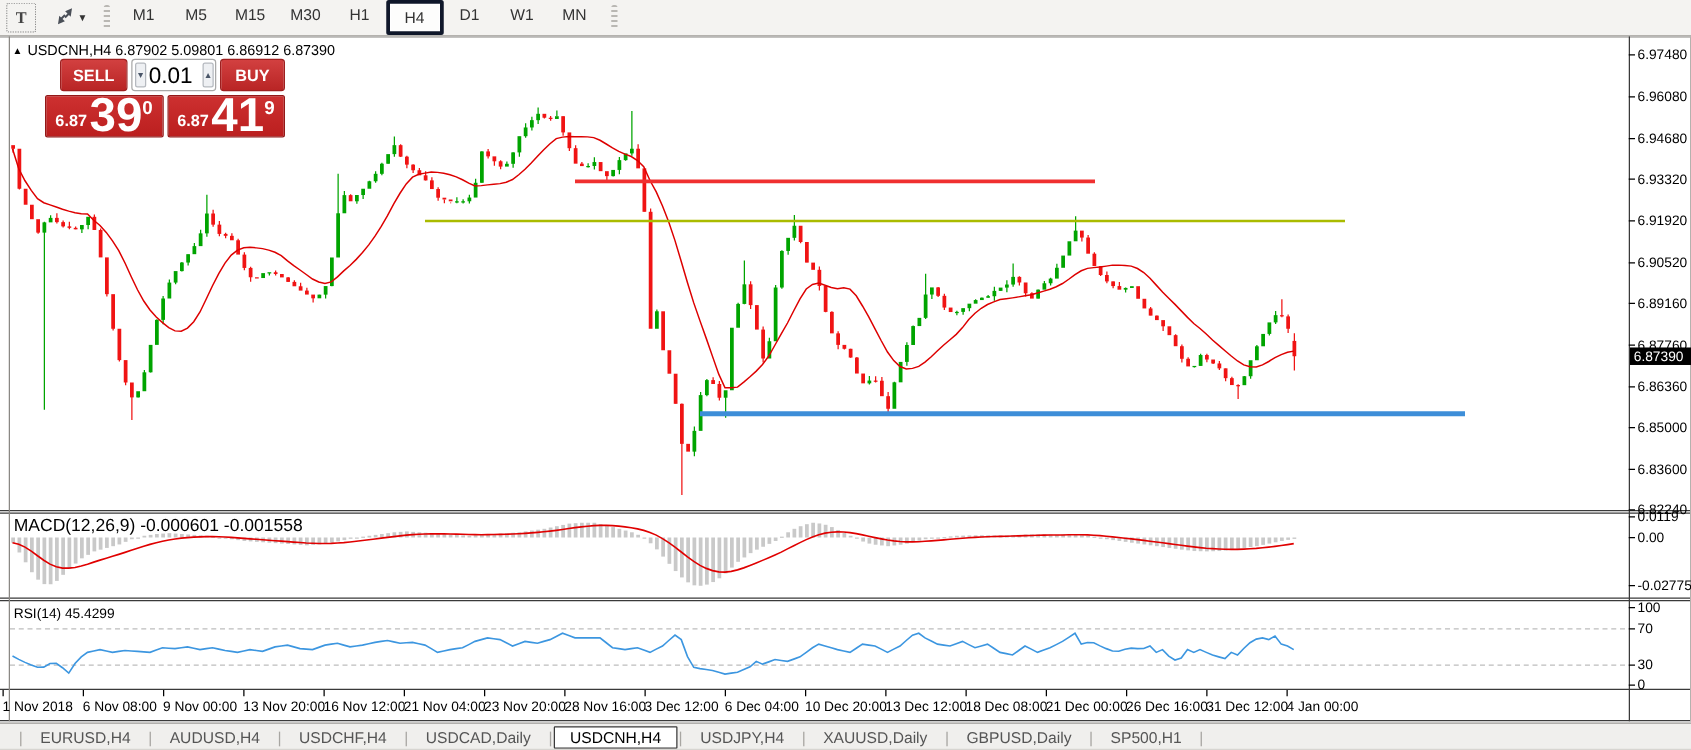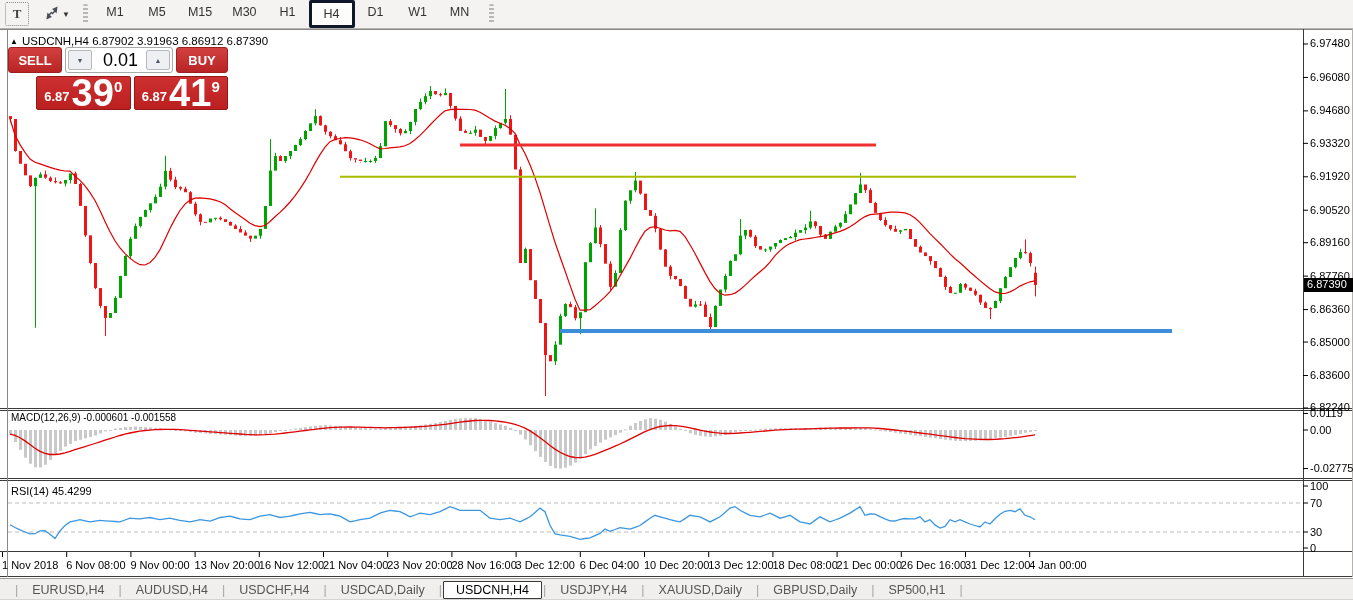--- a/index.html
+++ b/index.html
@@ -17,28 +17,28 @@
   .gripper{width:5px;height:20px;margin:0 6px 0 8px;
            background:repeating-linear-gradient(to bottom,#b9b7b3 0 2px,transparent 2px 4px);
            border-radius:2px;}
   .tf.active{background:#fdfdfc;border:3px solid #0f172a;box-shadow:inset 0 0 0 1px #fff;}
   
   #chart-stack{position:absolute;left:0;top:29px;}
   
   .ovl{position:absolute;color:#000;white-space:nowrap;}
   #chart-title{left:10px;top:35px;font-size:11.5px;}
   #chart-title .tri{font-size:8px;vertical-align:1px;margin-right:4px;}
-  #macd-label{left:11px;top:412px;font-size:10px;}
+  #macd-label{left:11px;top:412px;font-size:14px;}
   #rsi-label{left:11px;top:485px;font-size:11px;}
   
   #trade{position:absolute;left:8px;top:47px;width:220px;}
   #trade .row1{display:flex;align-items:stretch;height:26px;}
   .redbtn{background:linear-gradient(#d24040,#b92525);color:#fff;font-weight:bold;font-size:13px;
           display:flex;align-items:center;justify-content:center;border-radius:3px;border:1px solid #9e1f1f;}
-  #sell-btn{width:52px;}
+  #sell-btn{width:52px;margin-left:40px;}
   #buy-btn{width:50px;}
   #lot-box{flex:1;display:flex;align-items:stretch;background:#fff;border:1px solid #a9a9a9;
            border-radius:3px;margin:0 3px;overflow:hidden;}
   .spin{width:22px;display:flex;align-items:center;justify-content:center;background:#eef0f3;
         border:1px solid #b5b9bf;border-radius:2px;margin:2px;color:#4a5668;font-size:7px;}
   #lot-value{flex:1;display:flex;align-items:center;justify-content:flex-end;padding-right:6px;
              font-size:18px;color:#000;}
   #trade .row2{display:flex;margin-top:3px;height:34px;padding-left:28px;}
   .pricebox{background:linear-gradient(#cd3030,#bb1f1f);border:1px solid #931818;border-radius:2px;
             color:#fff;display:flex;align-items:flex-end;justify-content:center;padding-bottom:1px;}
@@ -820,21 +820,21 @@
         <line x1="901.3000000000001" y1="523" x2="901.3000000000001" y2="528" stroke="#000" stroke-width="1"></line>
         <text x="900.8000000000001" y="540" font-size="11" fill="#000000" font-family="Liberation Sans, sans-serif">26 Dec 16:00</text>
         <line x1="965.5" y1="523" x2="965.5" y2="528" stroke="#000" stroke-width="1"></line>
         <text x="965" y="540" font-size="11" fill="#000000" font-family="Liberation Sans, sans-serif">31 Dec 12:00</text>
         <line x1="1029.7" y1="523" x2="1029.7" y2="528" stroke="#000" stroke-width="1"></line>
         <text x="1029.2" y="540" font-size="11" fill="#000000" font-family="Liberation Sans, sans-serif">4 Jan 00:00</text>
       </g>
     </svg>
 
   <div class="ovl" id="chart-title">
-    <span class="tri">▲</span><span>USDCNH,H4</span>&nbsp;<span>6.87902 3.91963 6.86912 6.87390</span>
+    <span class="tri">▲</span><span>USDCNH,H4</span>&nbsp;<span>6.87902 5.09801 6.86912 6.87390</span>
   </div>
 
   <div class="ovl" id="macd-label">MACD(12,26,9) -0.000601 -0.001558</div>
   <div class="ovl" id="rsi-label">RSI(14) 45.4299</div>
 
   <div id="trade">
     <div class="row1">
       <div class="redbtn" id="sell-btn">SELL</div>
       <div id="lot-box">
         <div class="spin">▼</div>

